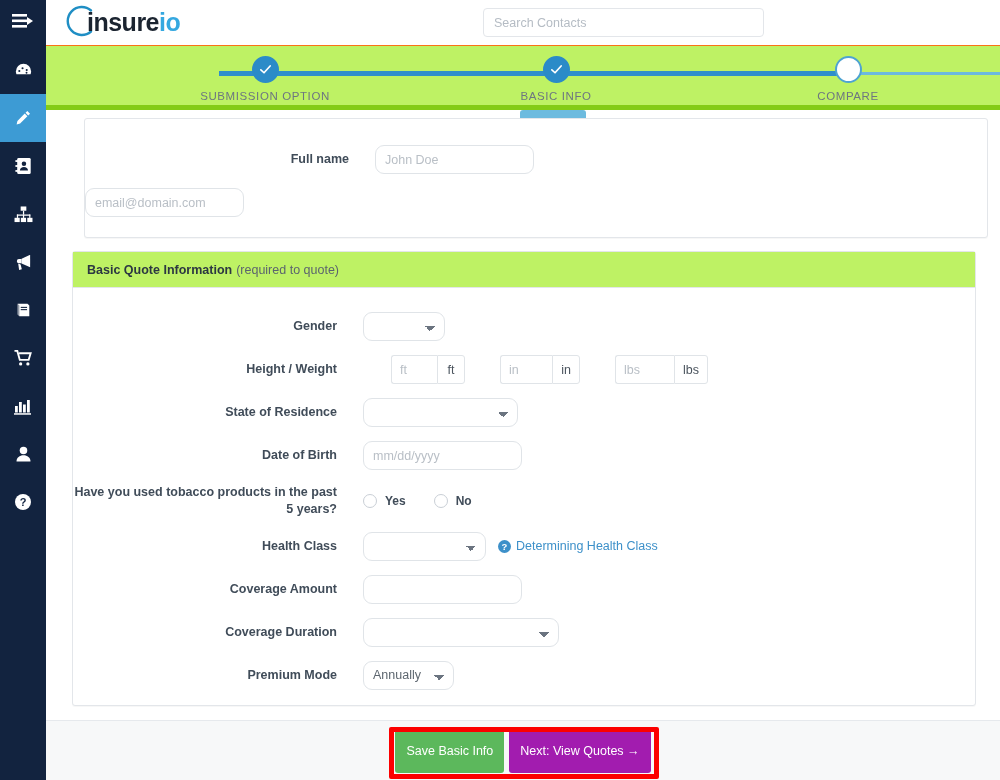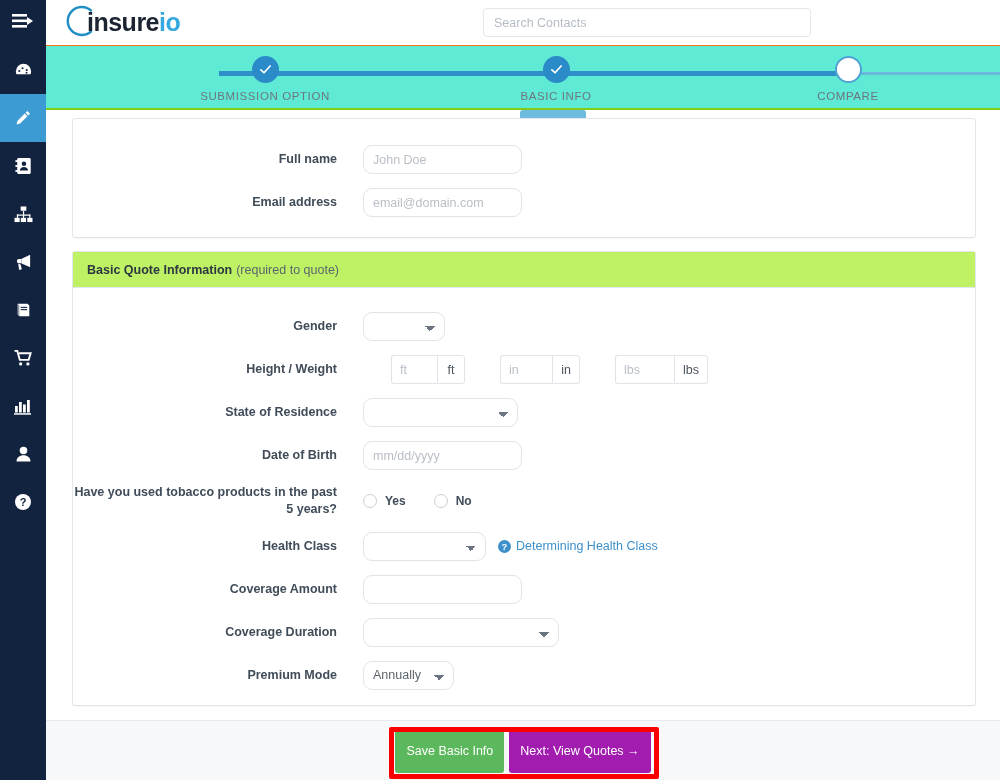--- a/index.html
+++ b/index.html
@@ -41,33 +41,33 @@
     display: flex; align-items: center; position: relative;
   }
   .logo { margin-left: 14px; display: flex; align-items: center; }
   .logo-text {
     font-size: 25px; font-weight: bold; letter-spacing: -0.5px;
     color: #1b2430; line-height: 1; margin-left: -15px;
   }
   .logo-text .io { color: #35a8e0; font-weight: bold; }
   .search-wrap { position: absolute; left: 437px; top: 8px; }
   .search-input {
-    width: 328px; height: 29px;
+    width: 281px; height: 29px;
     border: 1px solid #e3e6ea; border-radius: 4px;
     padding: 0 10px; font-size: 12.5px; color: #555;
     font-family: "Liberation Sans", sans-serif; background: #fff;
     outline: none;
   }
   .search-input::placeholder { color: #b5bcc4; }
 
   
   .stepper-bar {
     height: 64px; min-height: 64px;
-    background: #5eead4;
-    border-bottom: 2px solid #84cc16;
+    background: #bef264;
+    border-bottom: 5px solid #84cc16;
     position: relative;
   }
   .stepline {
     position: absolute; top: 25px; height: 5px; background: #2f8fcb;
     left: 173px; width: 629px;
   }
   .stepline-light {
     position: absolute; top: 26px; height: 3px; background: #6cb9de;
     left: 800px; width: 154px;
   }
@@ -94,21 +94,21 @@
     position: absolute; left: 474px; top: 0px;
     width: 66px; height: 11px; background: #6dbbdf;
     border-radius: 3px 3px 0 0;
   }
 
   
   .panel {
     background: #ffffff; border: 1px solid #e3e6ea; border-radius: 3px;
     box-shadow: 0 1px 1px rgba(0,0,0,0.035);
   }
-  .panel-1 { position: absolute; left: 26px; top: 8px; width: 904px; height: 120px; }
+  .panel-1 { position: absolute; left: 38px; top: 8px; width: 904px; height: 120px; }
   .panel-2 { position: absolute; left: 26px; top: 141px; width: 904px; height: 455px; }
 
   .panel-head {
     height: 36px; background: #bef264; border-bottom: 1px solid #e3e6ea;
     display: flex; align-items: center; padding-left: 14px;
     font-size: 12.5px; color: #3d4752;
   }
   .panel-head b { font-weight: bold; color: #2c3742; }
   .panel-head .muted { color: #5b646e; font-weight: normal; margin-left: 4px; }
 
@@ -390,21 +390,20 @@
 
       <div class="panel panel-1">
         <div style="padding:26px 0 0 0;">
           <div class="form-row">
             <div class="form-label">Full name</div>
             <div class="form-ctl">
               <input class="tb w-name" type="text" placeholder="John Doe" style="">
             </div>
           </div>
           <div class="form-row">
-            <div class="form-label">Email address</div>
             <div class="form-ctl">
               <input class="tb w-name" type="text" placeholder="email@domain.com" style="">
             </div>
           </div>
         </div>
       </div>
 
       <div class="panel panel-2">
         <div class="panel-head">
           <b>Basic Quote Information</b>

